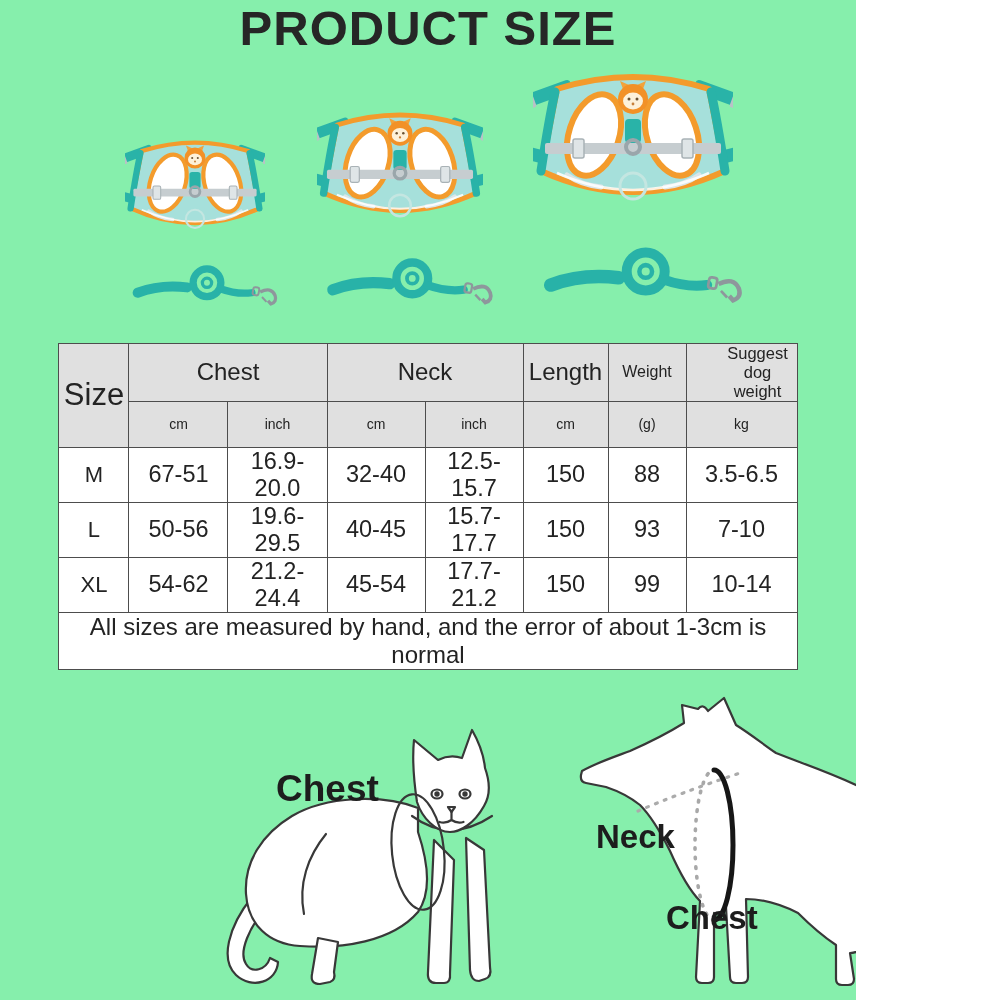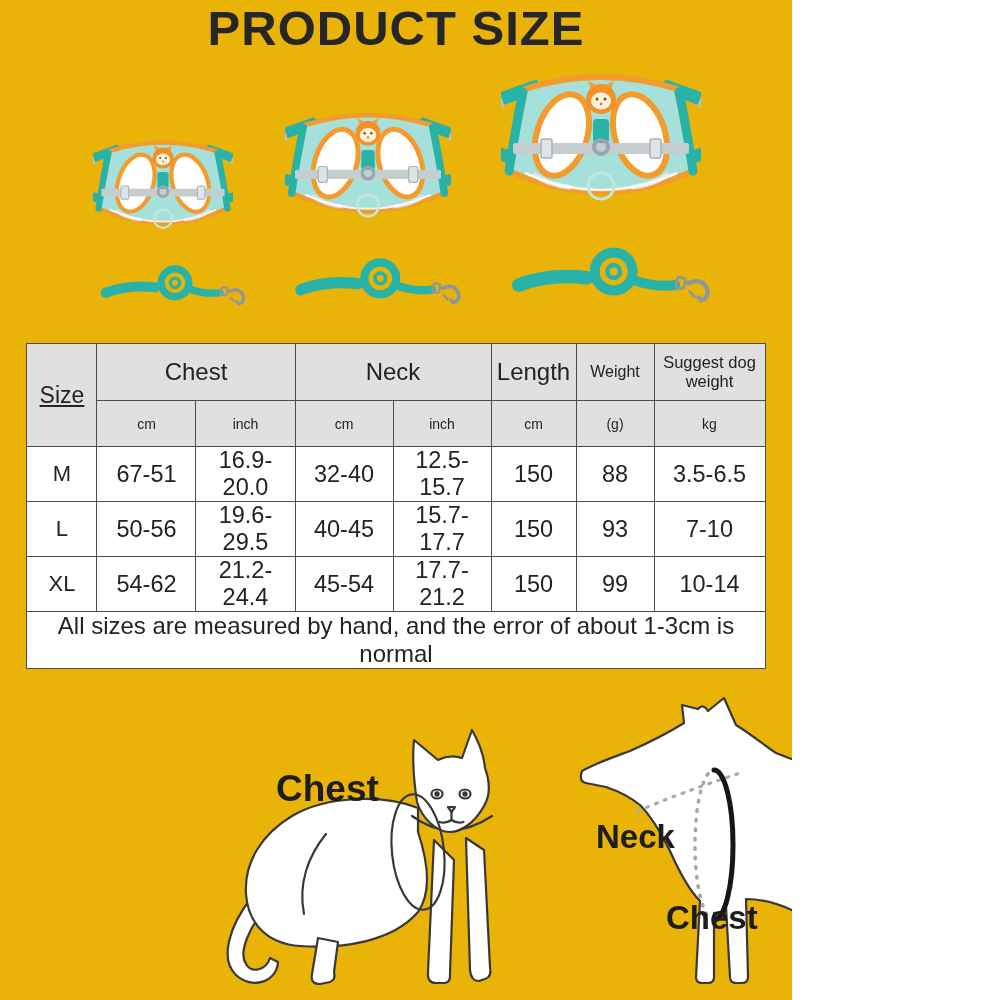--- a/index.html
+++ b/index.html
@@ -1,38 +1,38 @@
 <!DOCTYPE html>
 <html><head>
 <meta charset="utf-8">
 <style>
   html,body{margin:0;padding:0;background:#fff;}
-  .page{position:relative;width:792px;height:1000px;background:#eab308;overflow:hidden;
+  .page{position:relative;width:856px;height:1000px;background:#86efac;overflow:hidden;
         font-family:"Liberation Sans",sans-serif;color:#222;}
   .photo-seam{position:absolute;left:874px;top:0;width:1px;height:100%;background:#efefef;}
 
   
   .title{position:absolute;top:0;left:0;right:0;text-align:center;
          font-size:49px;font-weight:800;letter-spacing:1px;color:#262626;margin:0;}
 
   
   .products{position:absolute;top:62px;left:50%;transform:translateX(-50%);
             height:252px;display:flex;align-items:flex-end;gap:42px;}
   .product{display:flex;flex-direction:column;align-items:center;gap:9px;}
   .product .leash{transform:translateX(10px);}
 
   
   .size-table-wrap{position:absolute;top:343px;left:0;right:0;display:flex;justify-content:center;}
   table.size-table{border-collapse:collapse;table-layout:fixed;width:738px;background:#fff;}
   table.size-table th,table.size-table td{border:1.5px solid #4d4d4d;text-align:center;
       vertical-align:middle;padding:0;font-weight:400;color:#232323;}
   th.group{background:#e0e0e0;font-size:24px;height:56px;}
-  th.group.small{font-size:16.5px;line-height:1.15;}
+  th.group.small{font-size:16.5px;line-height:1.15;padding-left:32px;}
   th.sub{background:#e0e0e0;font-size:14px;font-weight:700;height:45px;}
-  th.rowsize{background:#e0e0e0;font-size:23px;font-weight:400;text-decoration:underline;}
+  th.rowsize{background:#e0e0e0;font-size:31px;font-weight:400;}
   td.val{font-size:23.5px;height:44px;}
   td.size-cell{font-size:22px;}
   td.note-cell{font-size:24px;height:48px;color:#4c4c4c;}
 
   
   .diagram-label{position:absolute;font-weight:700;color:#1d1d1d;line-height:1;}
   .lbl-cat-chest{left:276px;top:770px;font-size:37px;}
   .lbl-dog-neck{left:596px;top:820px;font-size:33px;}
   .lbl-dog-chest{left:666px;top:901px;font-size:33px;}
   .cat-svg{position:absolute;left:222px;top:712px;}

